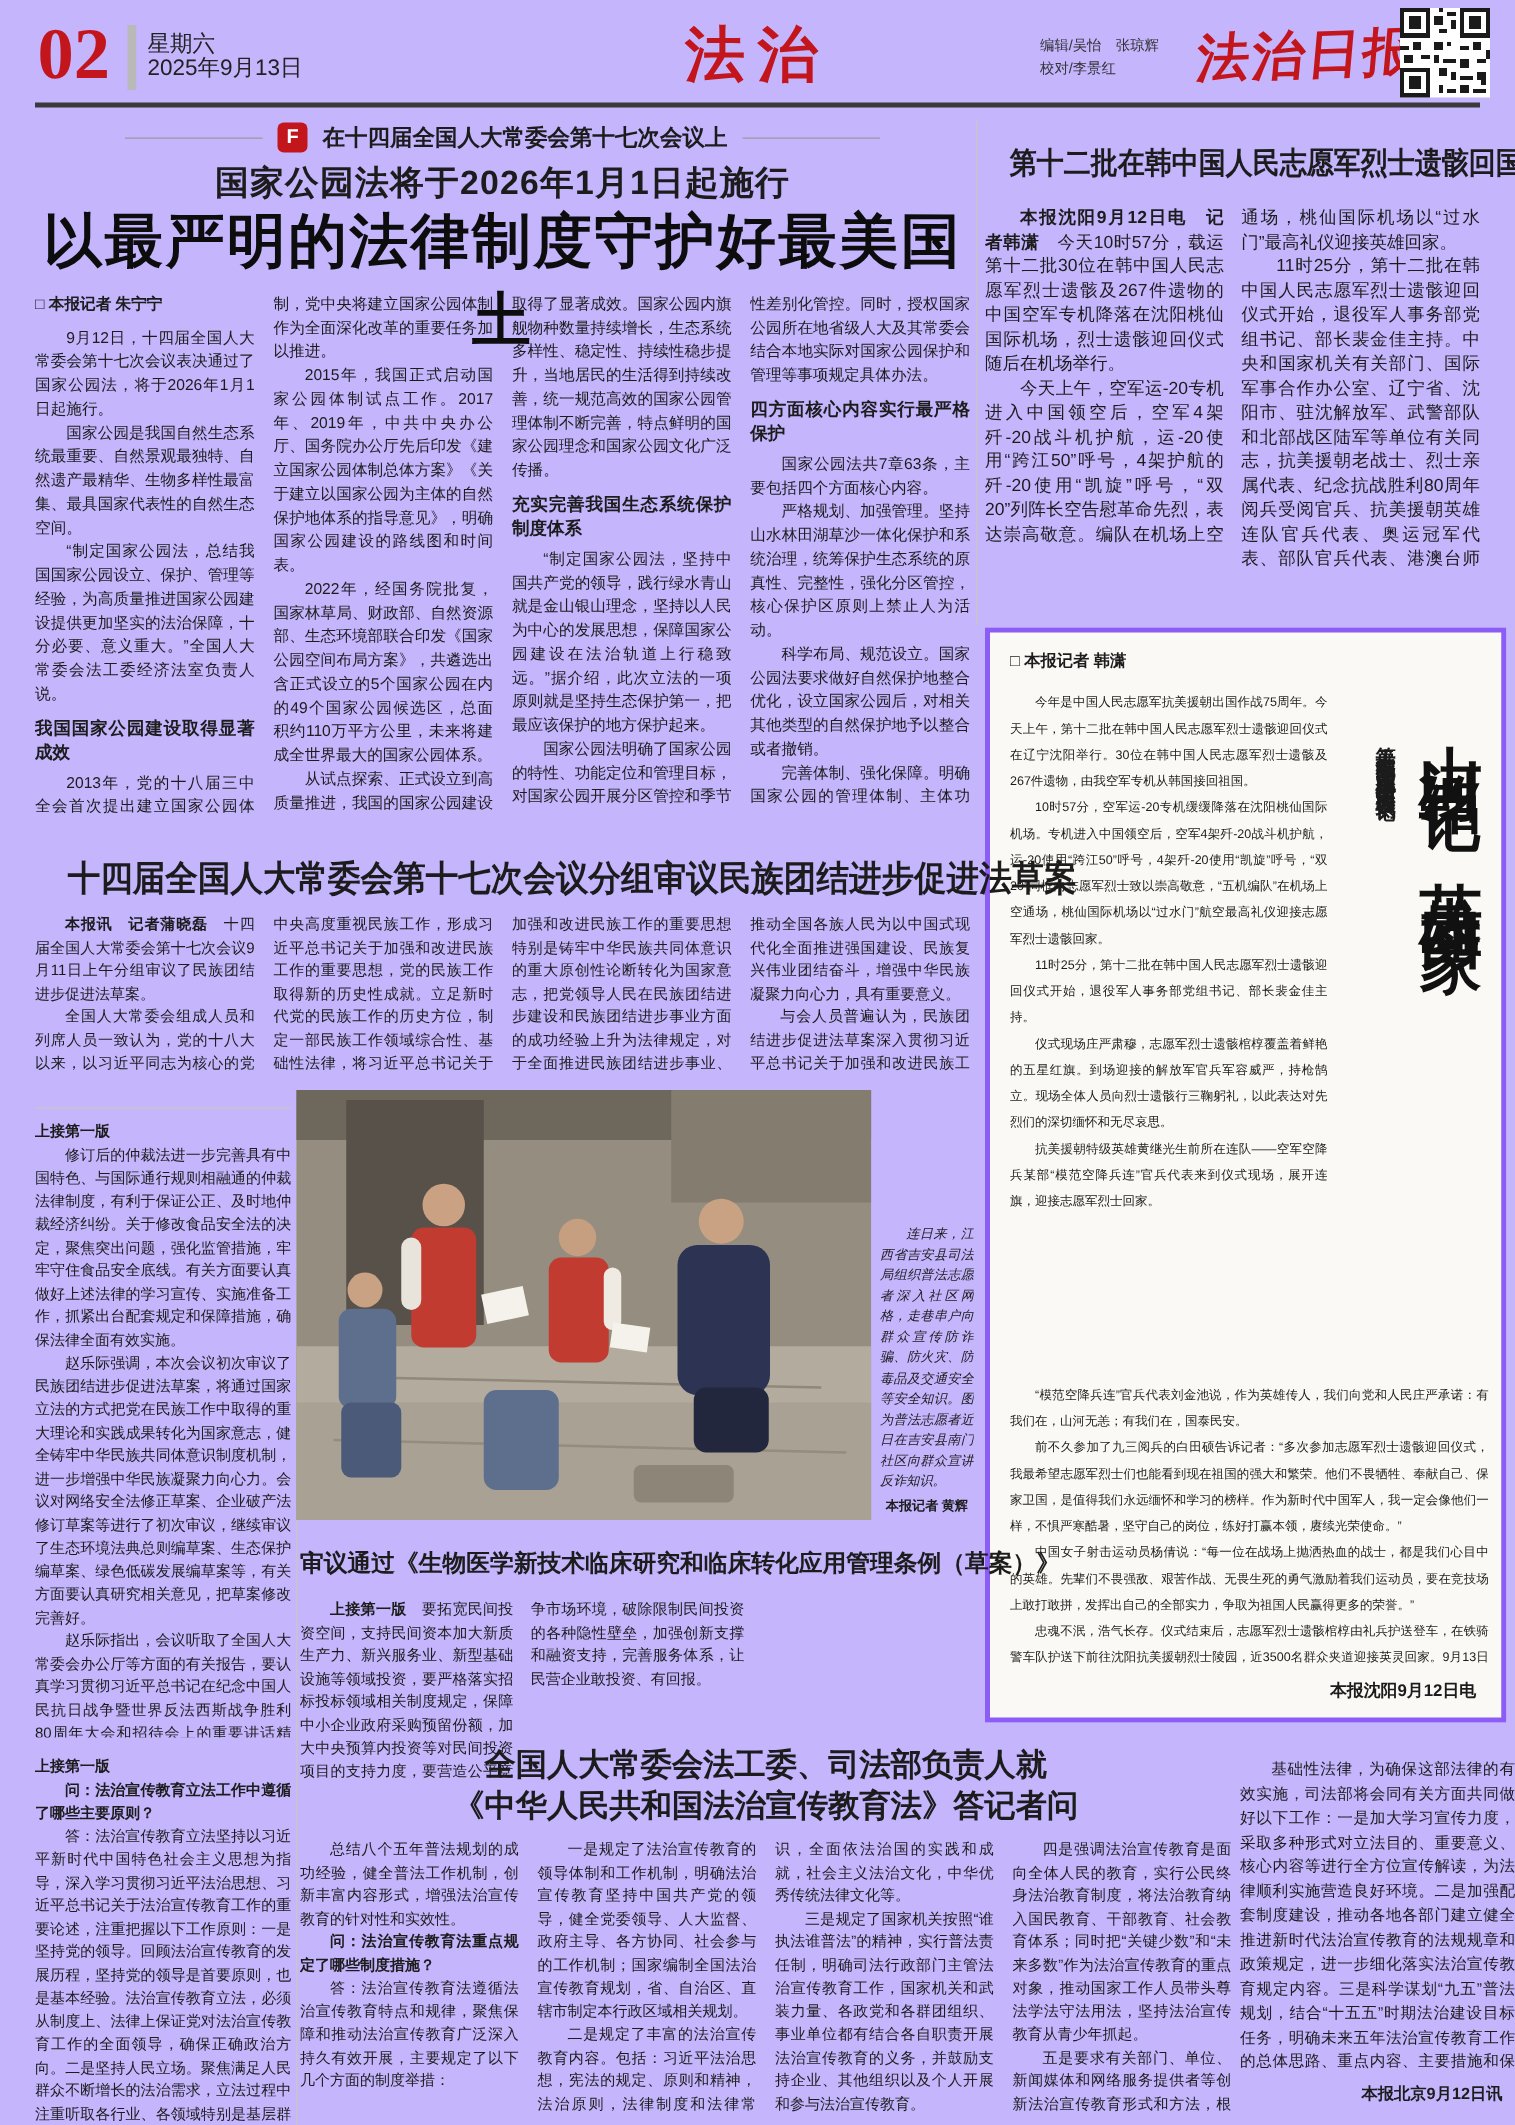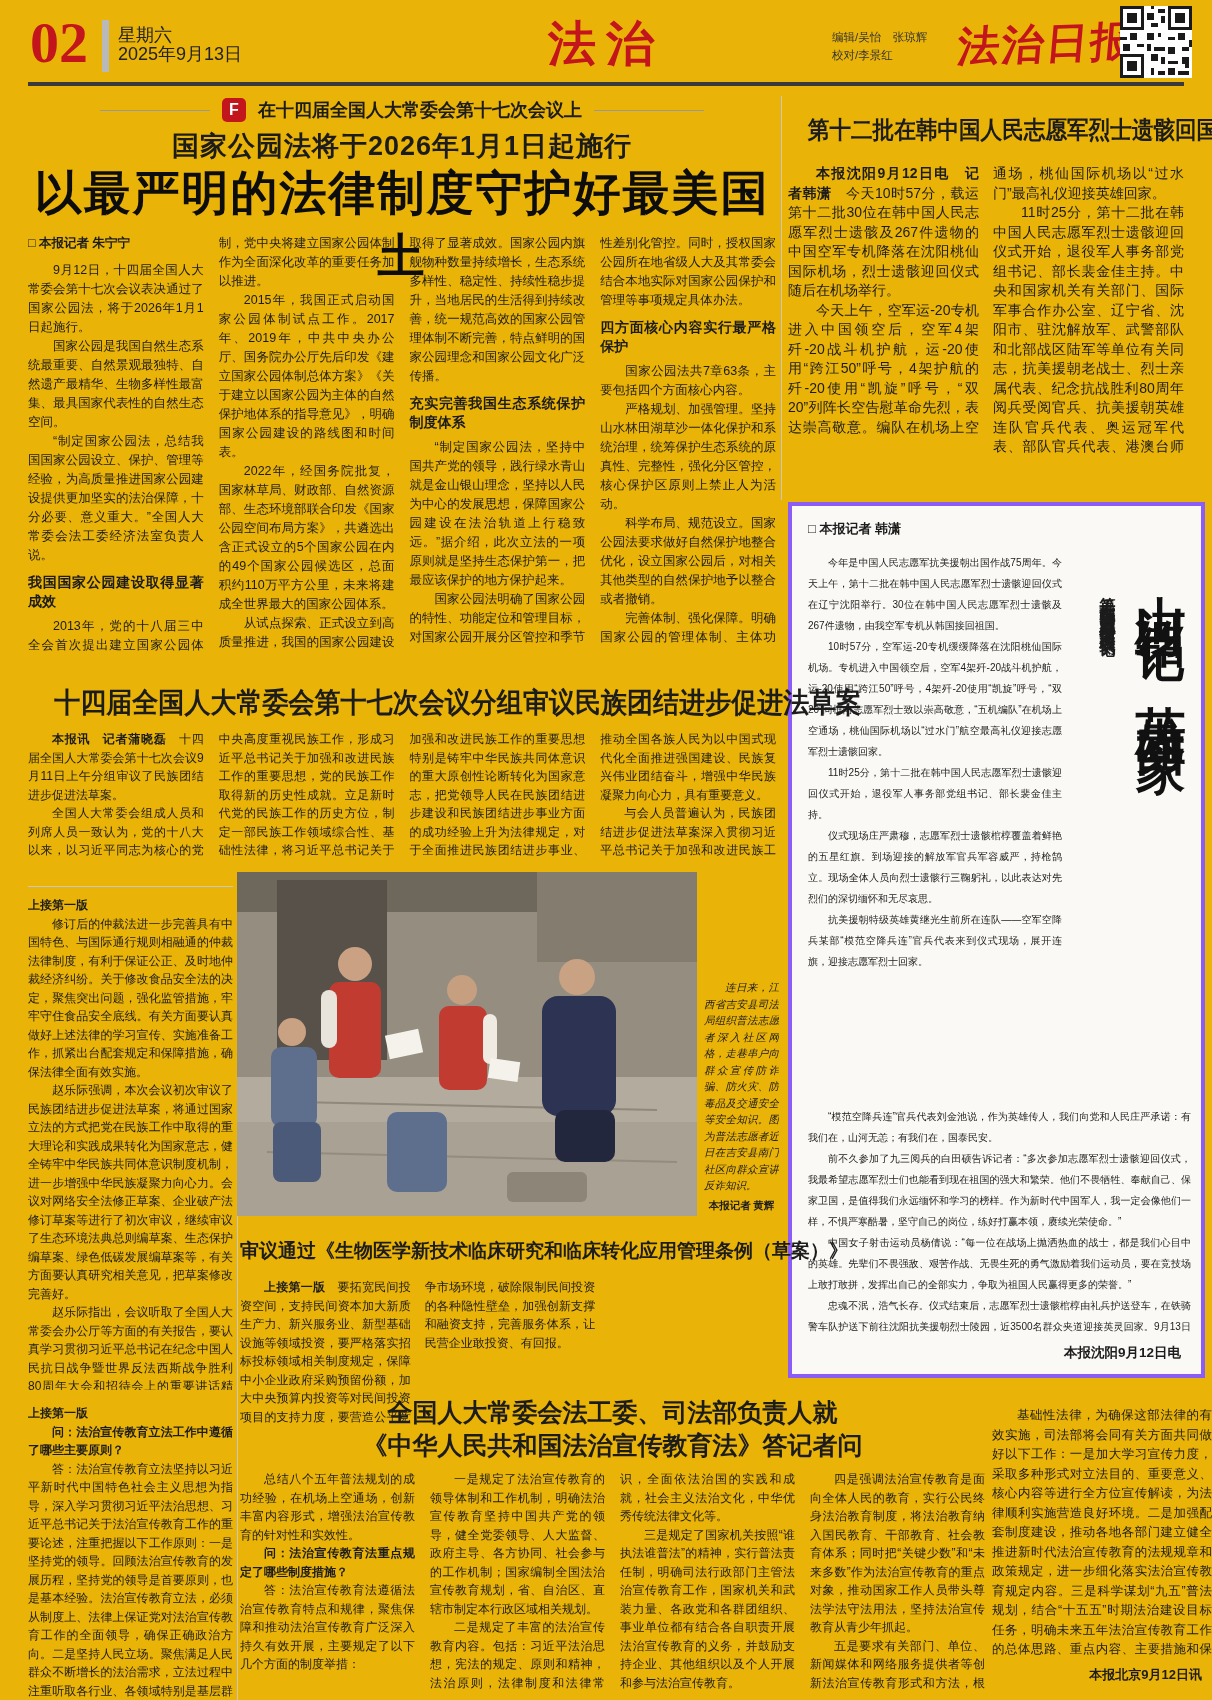--- a/index.html
+++ b/index.html
@@ -1,16 +1,16 @@
 <!DOCTYPE html>
 <html><head>
 <meta charset="utf-8">
 <style>
   html,body{margin:0;padding:0;background:#e9e7e2;}
-  #page{position:relative;width:1212px;height:1700px;margin:0 auto;background:#eab308;overflow:hidden;
+  #page{position:relative;width:1212px;height:1700px;margin:0 auto;background:#c4b5fd;overflow:hidden;
         font-family:"Liberation Sans","DejaVu Sans",sans-serif;color:#1c1c1c;}
   .abs{position:absolute;}
   .serif{font-family:"Liberation Serif","DejaVu Serif",serif;}
   .red{color:#c3161c;}
   
   .pagenum{font-size:58px;font-weight:900;line-height:1;}
   .hdr-bar{width:7px;height:52px;background:#b9b9b9;}
   .hdr-date{font-size:18px;line-height:19px;color:#222;}
   .section-title{font-size:48px;font-weight:900;letter-spacing:10px;text-align:center;}
   .editors{font-size:11.5px;line-height:18px;color:#333;}
@@ -245,21 +245,21 @@
   <div class="abs biomed-headline serif" style="left:240px;top:1238px;width:540px;">审议通过《生物医学新技术临床研究和临床转化应用管理条例（草案）》</div>
   <div class="abs bodytext cols3 smalltext" style="left:240px;top:1278px;width:540px;height:148px;">
       <p><b>上接第一版</b>　要拓宽民间投资空间，支持民间资本加大新质生产力、新兴服务业、新型基础设施等领域投资，要严格落实招标投标领域相关制度规定，保障中小企业政府采购预留份额，加大中央预算内投资等对民间投资项目的支持力度，要营造公平竞争市场环境，破除限制民间投资的各种隐性壁垒，加强创新支撑和融资支持，完善服务体系，让民营企业敢投资、有回报。</p>
     </div>
 
   <div class="abs qa-headline serif" style="left:240px;top:1396px;width:745px;">
     <div>全国人大常委会法工委、司法部负责人就</div>
     <div>《中华人民共和国法治宣传教育法》答记者问</div>
   </div>
   <div class="abs bodytext cols4 smalltext" style="left:240px;top:1470px;width:745px;height:230px;">
-      <p>总结八个五年普法规划的成功经验，在机场上空通场，创新丰富内容形式，增强法治宣传教育的针对性和实效性。</p>
+      <p>总结八个五年普法规划的成功经验，健全普法工作机制，创新丰富内容形式，增强法治宣传教育的针对性和实效性。</p>
       <p class="q">问：法治宣传教育法重点规定了哪些制度措施？</p>
       <p>答：法治宣传教育法遵循法治宣传教育特点和规律，聚焦保障和推动法治宣传教育广泛深入持久有效开展，主要规定了以下几个方面的制度举措：</p>
       <p>一是规定了法治宣传教育的领导体制和工作机制，明确法治宣传教育坚持中国共产党的领导，健全党委领导、人大监督、政府主导、各方协同、社会参与的工作机制；国家编制全国法治宣传教育规划，省、自治区、直辖市制定本行政区域相关规划。</p>
       <p>二是规定了丰富的法治宣传教育内容。包括：习近平法治思想，宪法的规定、原则和精神，法治原则，法律制度和法律常识，全面依法治国的实践和成就，社会主义法治文化，中华优秀传统法律文化等。</p>
       <p>三是规定了国家机关按照“谁执法谁普法”的精神，实行普法责任制，明确司法行政部门主管法治宣传教育工作，国家机关和武装力量、各政党和各群团组织、事业单位都有结合各自职责开展法治宣传教育的义务，并鼓励支持企业、其他组织以及个人开展和参与法治宣传教育。</p>
       <p>四是强调法治宣传教育是面向全体人民的教育，实行公民终身法治教育制度，将法治教育纳入国民教育、干部教育、社会教育体系；同时把“关键少数”和“未来多数”作为法治宣传教育的重点对象，推动国家工作人员带头尊法学法守法用法，坚持法治宣传教育从青少年抓起。</p>
       <p>五是要求有关部门、单位、新闻媒体和网络服务提供者等创新法治宣传教育形式和方法，根据不同地区、行业、群体的法治需求精准开展法治宣传教育，并规定了支持法治宣传教育有效开展的保障与监督措施。</p>
     </div>
   <div class="abs bodytext" style="left:992px;top:1406px;width:220px;height:256px;font-size:12.5px;line-height:19.5px;">
       <p>基础性法律，为确保这部法律的有效实施，司法部将会同有关方面共同做好以下工作：一是加大学习宣传力度，采取多种形式对立法目的、重要意义、核心内容等进行全方位宣传解读，为法律顺利实施营造良好环境。二是加强配套制度建设，推动各地各部门建立健全推进新时代法治宣传教育的法规规章和政策规定，进一步细化落实法治宣传教育规定内容。三是科学谋划“九五”普法规划，结合“十五五”时期法治建设目标任务，明确未来五年法治宣传教育工作的总体思路、重点内容、主要措施和保障机制等。四是深入实施公民法治素养提升行动，以法律实施为契机，统筹推进各类群体法治素养提升，通过制度保障与实践引导相结合，将法律要求转化为全民法治行为习惯。五是加强工作落实，指导推动督促各地各部门认真贯彻法治宣传教育法，统筹研究解决实施过程中的具体问题，确保法律规定落到实处、取得实效。</p>

